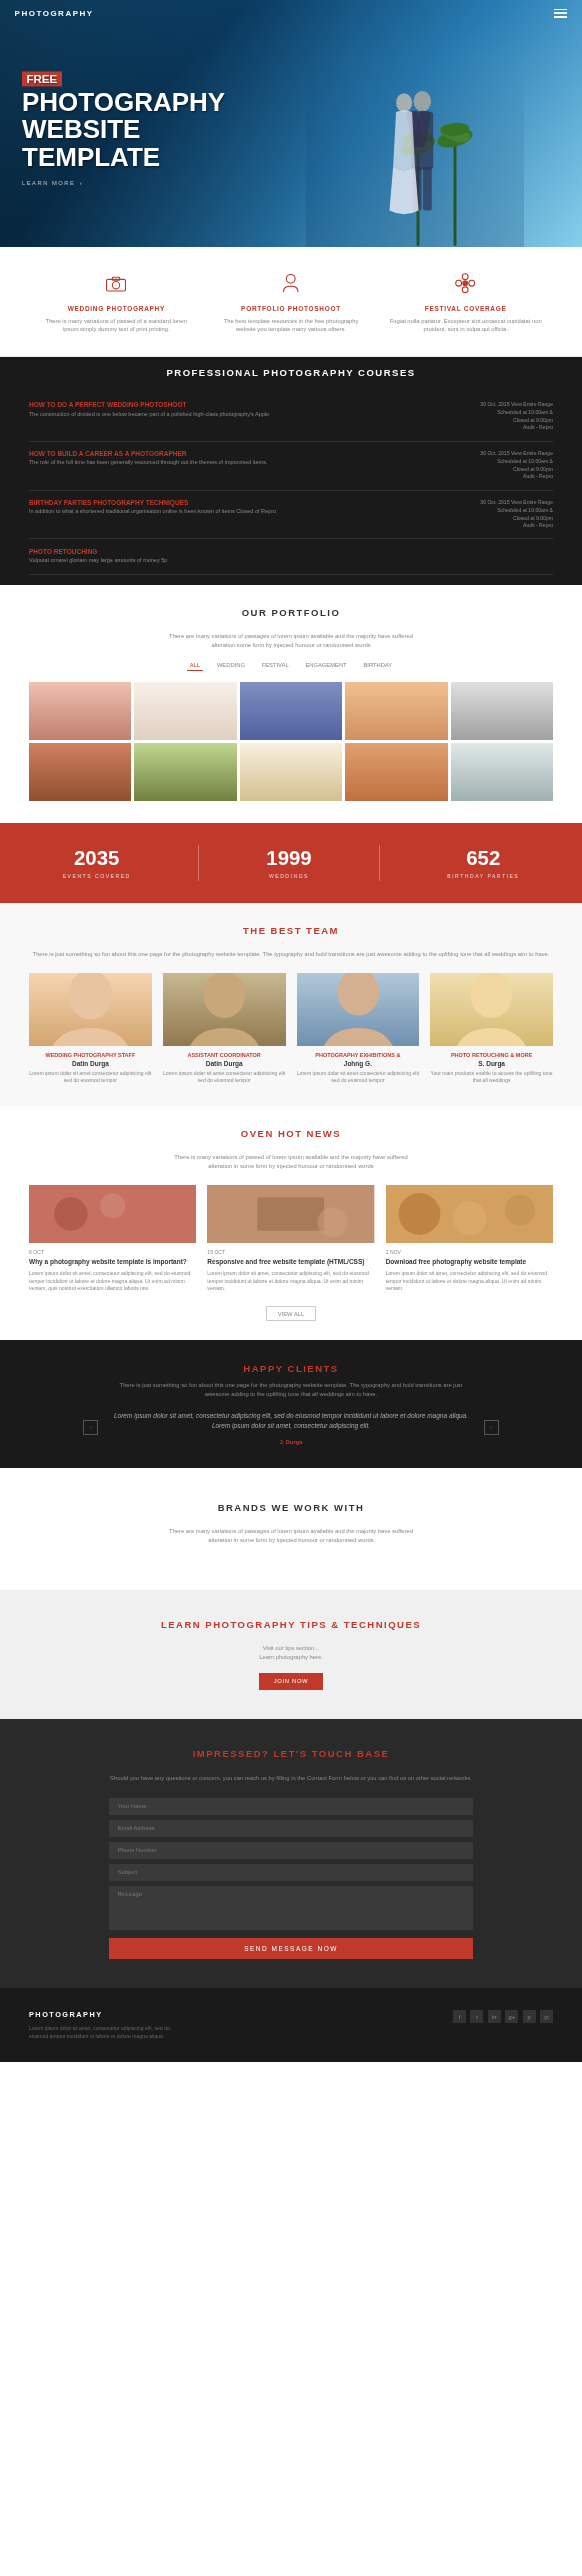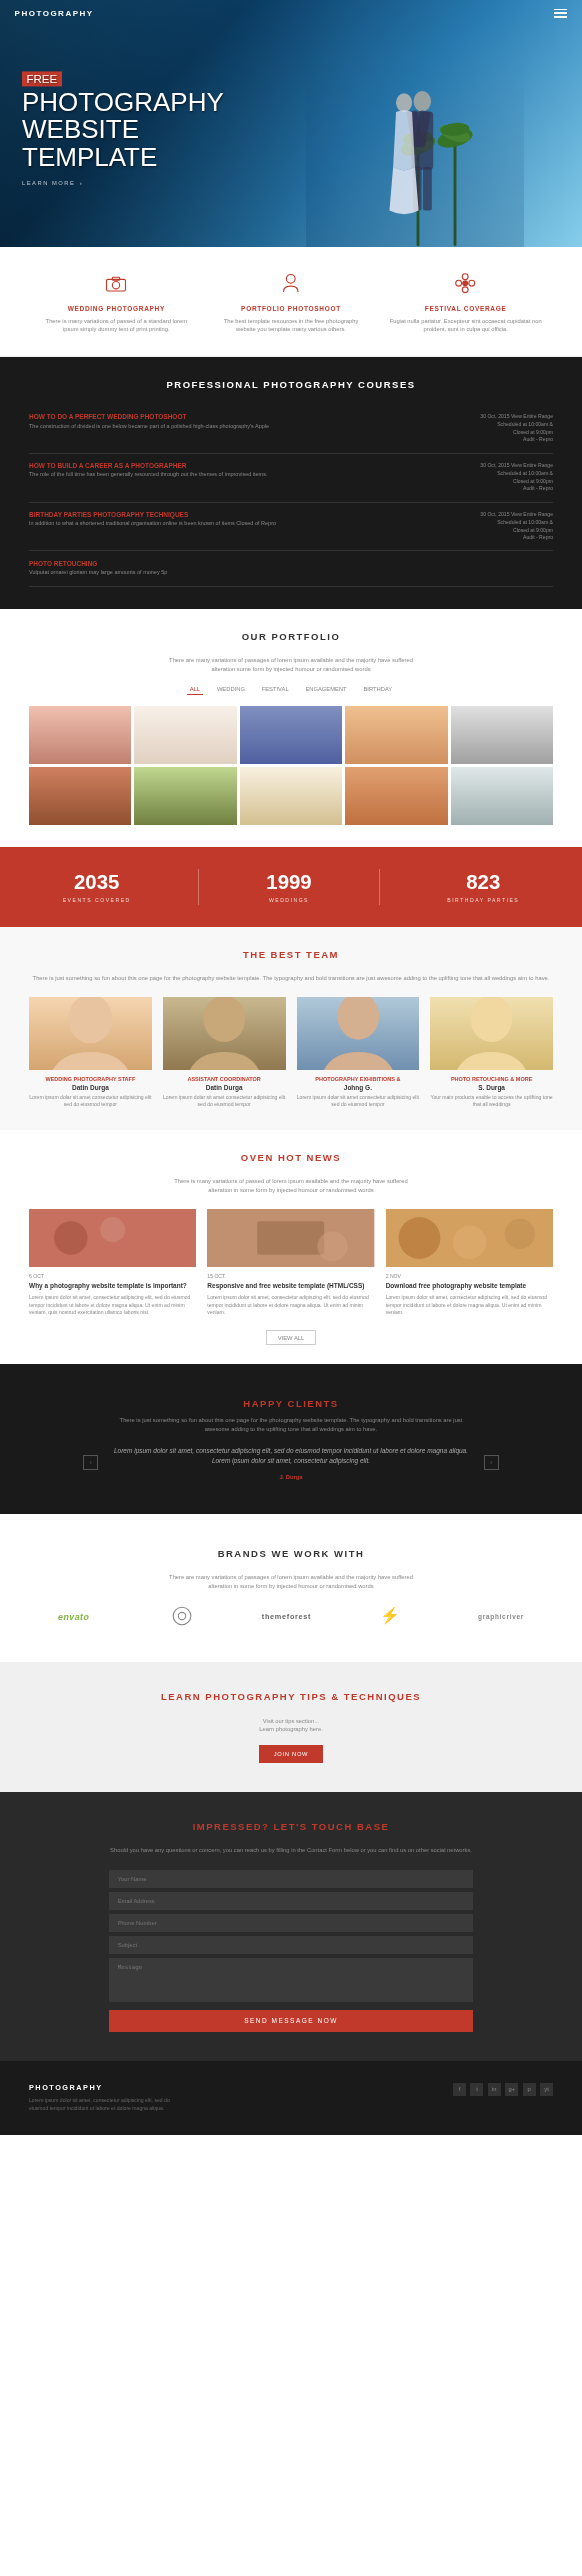--- a/index.html
+++ b/index.html
@@ -87,21 +87,21 @@
     }
     .service-text {
       font-size: 5.8px;
       color: #888;
       line-height: 1.5;
     }
 
     
     .courses {
       background: #1a1a1a;
-      padding: 22px 29px;
+      padding: 10px 29px;
     }
     .section-title {
       text-align: center;
       font-size: 9.5px;
       font-weight: bold;
       color: #fff;
       text-transform: uppercase;
       letter-spacing: 1.5px;
       margin-bottom: 14.6px;
     }
@@ -304,21 +304,21 @@
       color: #888;
       text-decoration: none;
       text-transform: uppercase;
       border: 0.7px solid #ccc;
       padding: 3.6px 11px;
     }
 
     
     .testimonials {
       background: #1a1a1a;
-      padding: 34px;
+      padding: 23px;
       text-align: center;
     }
     .testimonials .section-title { color: #c0392b; margin-bottom: 7.3px; }
     .testimonial-text {
       font-size: 5.8px;
       color: #888;
       line-height: 1.6;
       max-width: 364px;
       margin: 0 auto 11px;
     }
@@ -530,21 +530,21 @@
   <nav class="hero-nav">
     <div class="hero-logo">PHOTOGRAPHY</div>
     <div class="hamburger-icon">
       <span></span>
         <span></span>
         <span></span>
     </div>
   </nav>
 
   <div class="hero-content">
-    <div style="color:#fff;font-size:26px;font-weight:400;text-transform:uppercase;line-height:1.05;text-shadow:0.7px 0.7px 2.2px rgba(0,0,0,0.6);">
+    <div style="color:#fff;font-size:26px;font-weight:700;text-transform:uppercase;line-height:1.05;text-shadow:0.7px 0.7px 2.2px rgba(0,0,0,0.6);">
       <div style="font-size:11.6px;background:#c0392b;padding:1.5px 4.4px;display:inline-block;margin-bottom:2.9px;">FREE</div><br>
       <div>PHOTOGRAPHY</div>
       <div>WEBSITE</div>
       <div>TEMPLATE</div>
     </div>
     <div style="color:rgba(255,255,255,0.7);font-size:5.8px;margin-top:8.7px;text-transform:uppercase;letter-spacing:1.5px;display:flex;align-items:center;gap:4.4px;">
       <div>LEARN MORE</div>
       <span>›</span>
     </div>
   </div>
@@ -652,21 +652,21 @@
     <div class="stat-number">2035</div>
     <div class="stat-label">EVENTS COVERED</div>
   </div>
   <div class="stat-divider"></div>
   <div class="stat-item">
     <div class="stat-number">1999</div>
     <div class="stat-label">WEDDINGS</div>
   </div>
   <div class="stat-divider"></div>
   <div class="stat-item">
-    <div class="stat-number">823</div>
+    <div class="stat-number">652</div>
     <div class="stat-label">BIRTHDAY PARTIES</div>
   </div>
 </div>
 
 <div class="team">
   <div class="section-title" style="color:#c0392b;">THE BEST TEAM</div>
   <div class="section-subtitle">There is just something so fun about this one page for the photography website template. The typography and bold transitions are just awesome adding to the uplifting tone that all weddings aim to have.</div>
   <div class="team-grid">
     <div class="team-member member-1">
       <div class="team-photo" style="background:linear-gradient(180deg,#f5d5b0,#d4a570);position:relative;overflow:hidden;">
@@ -774,40 +774,20 @@
       <div class="testimonial-author">J. Durga</div>
     </div>
     <div class="nav-arrow">›</div>
   </div>
 </div>
 
 <div class="brands">
   <div class="section-title dark">BRANDS WE WORK WITH</div>
   <div class="section-subtitle">
     There are many variations of passages of lorem ipsum available and the majority have suffered<br>alteration in some form by injected humour or randomised words
-  </div>
-  <div class="brands-grid">
-    <div class="brand-logo envato">
-      <svg width="44" height="14.6" viewBox="0 0 60 20" style="font-size:9px">
-          <text y="15" font-size="12" fill="#82B541" font-style="italic">envato</text>
-        </svg>
-    </div>
-    <div class="brand-logo">
-      <svg width="22" height="22" viewBox="0 0 30 30">
-          <circle cx="15" cy="15" r="12" fill="none" stroke="#888" stroke-width="1.5"></circle>
-          <circle cx="15" cy="15" r="5" fill="none" stroke="#888" stroke-width="1.5"></circle>
-        </svg>
-    </div>
-    <div class="brand-logo" style="font-size:7.3px;color:#666;">themeforest</div>
-    <div class="brand-logo">
-      <svg width="29" height="22" viewBox="0 0 40 30" style="font-size:9px">
-          <text y="22" font-size="22" fill="#888">⚡</text>
-        </svg>
-    </div>
-    <div class="brand-logo" style="font-size:6.5px;color:#888;">graphicriver</div>
   </div>
 </div>
 
 <div class="learn">
   <div class="section-title" style="color:#c0392b;">LEARN PHOTOGRAPHY TIPS &amp; TECHNIQUES</div>
   <div class="section-subtitle">Visit our tips section...<br>Learn photography here.</div>
   <button class="learn-btn">JOIN NOW</button>
 </div>
 
 <div class="contact">

